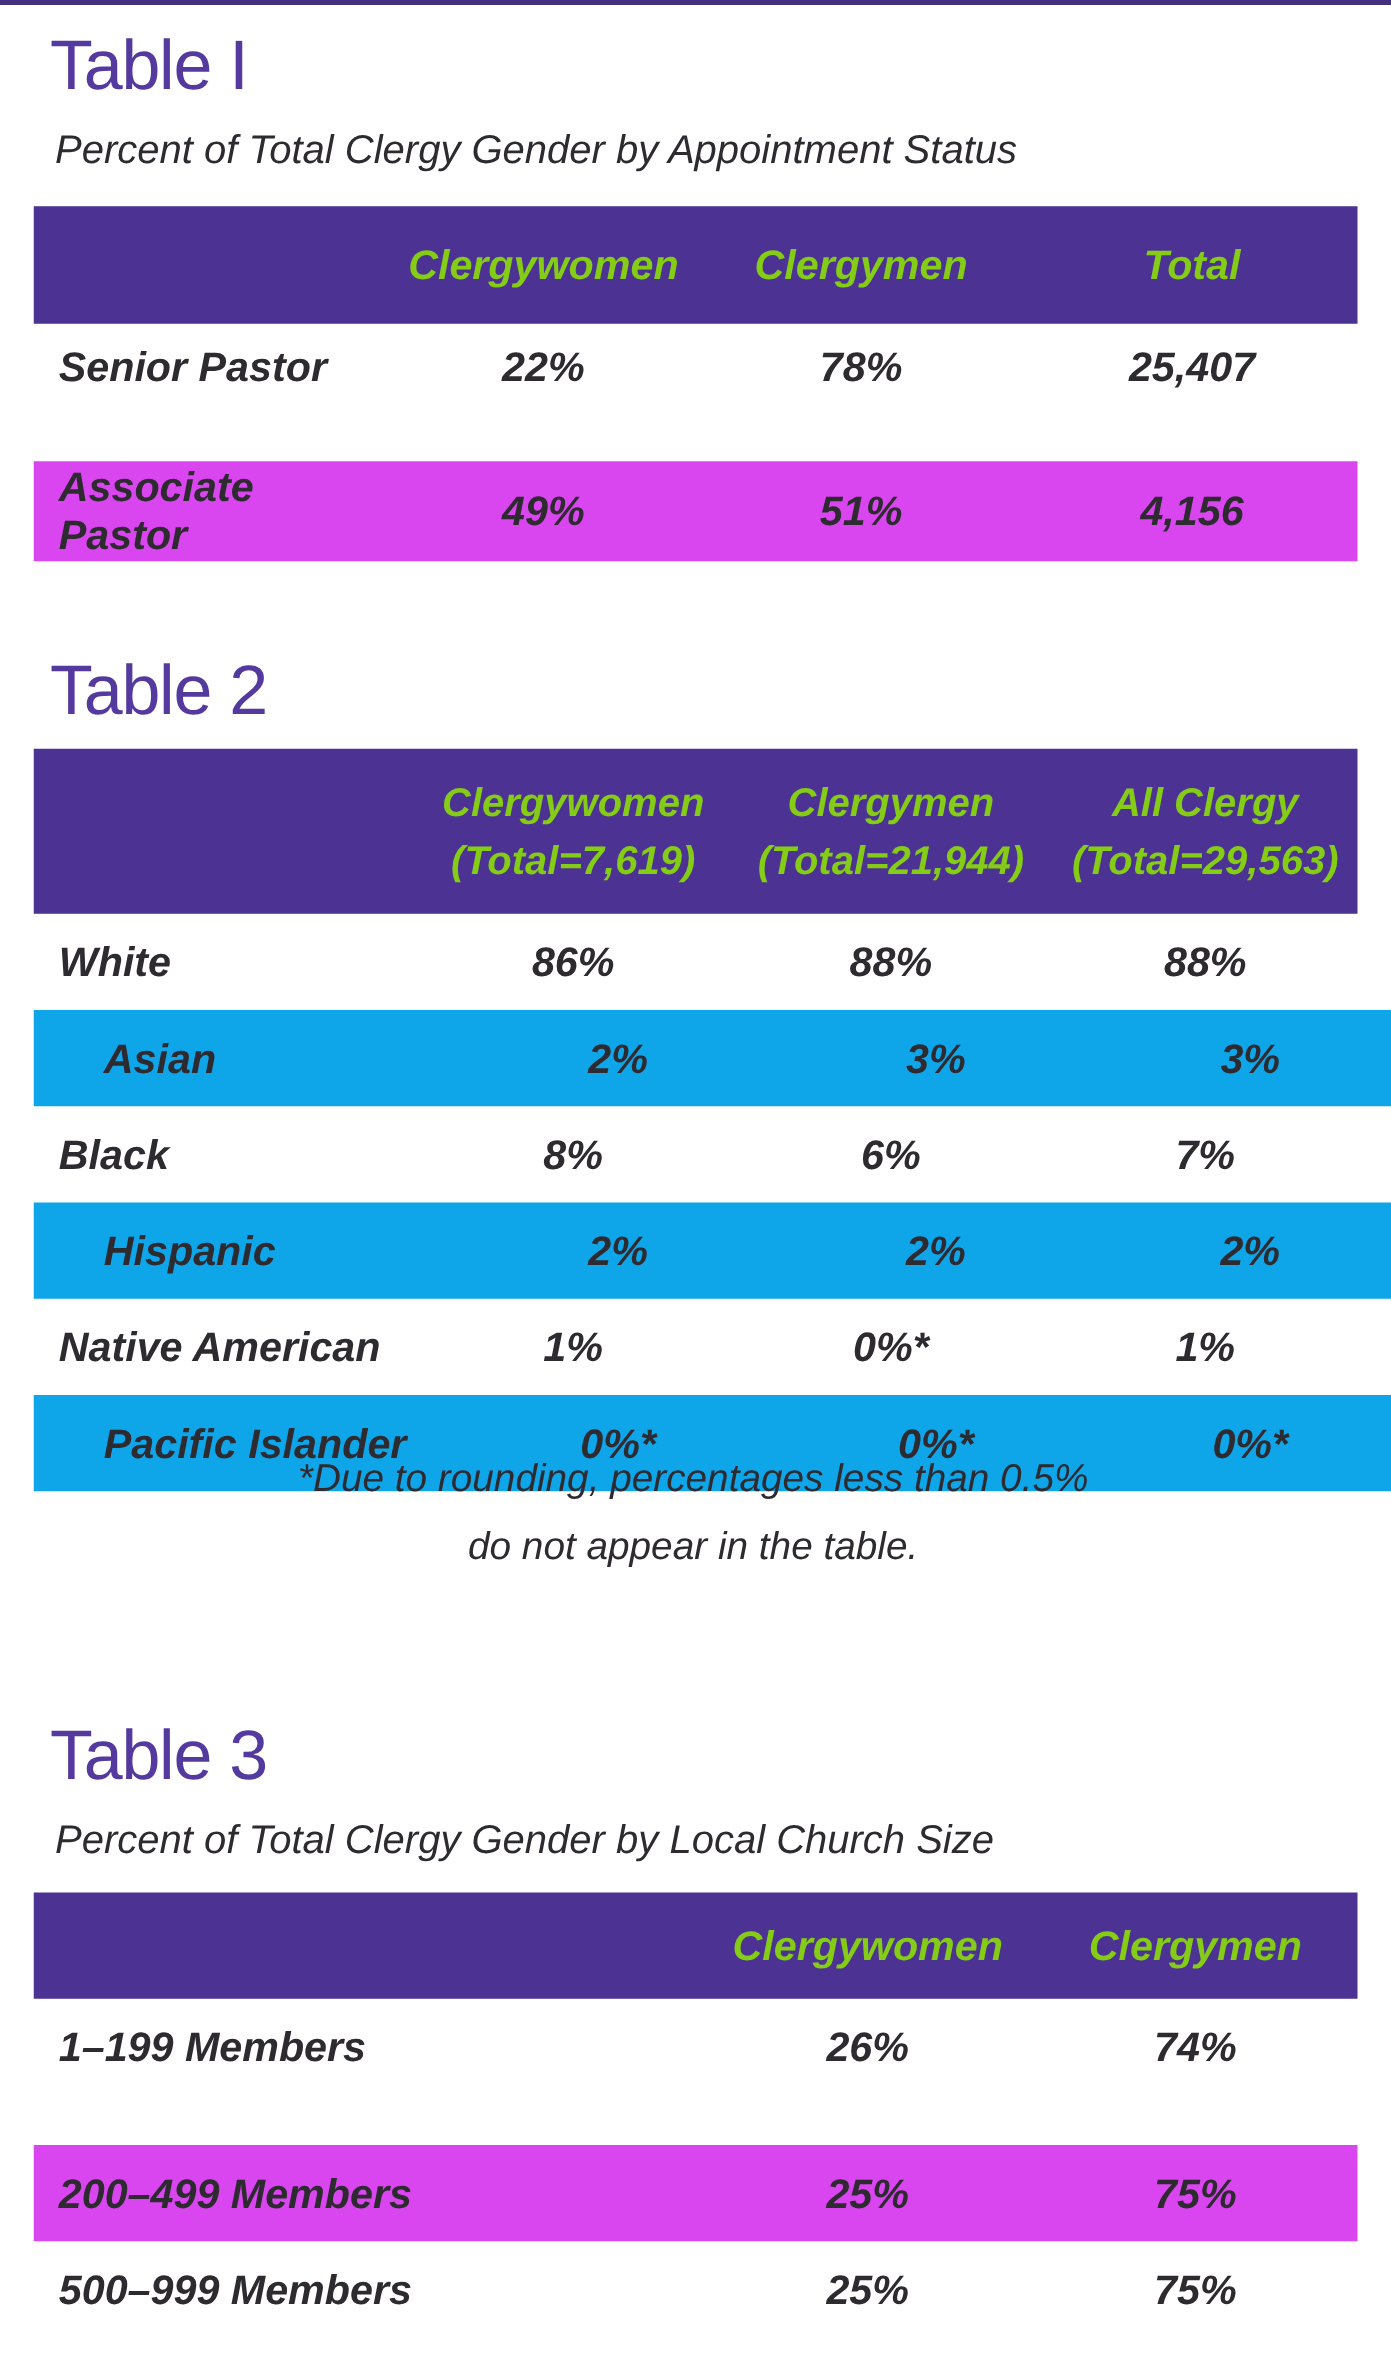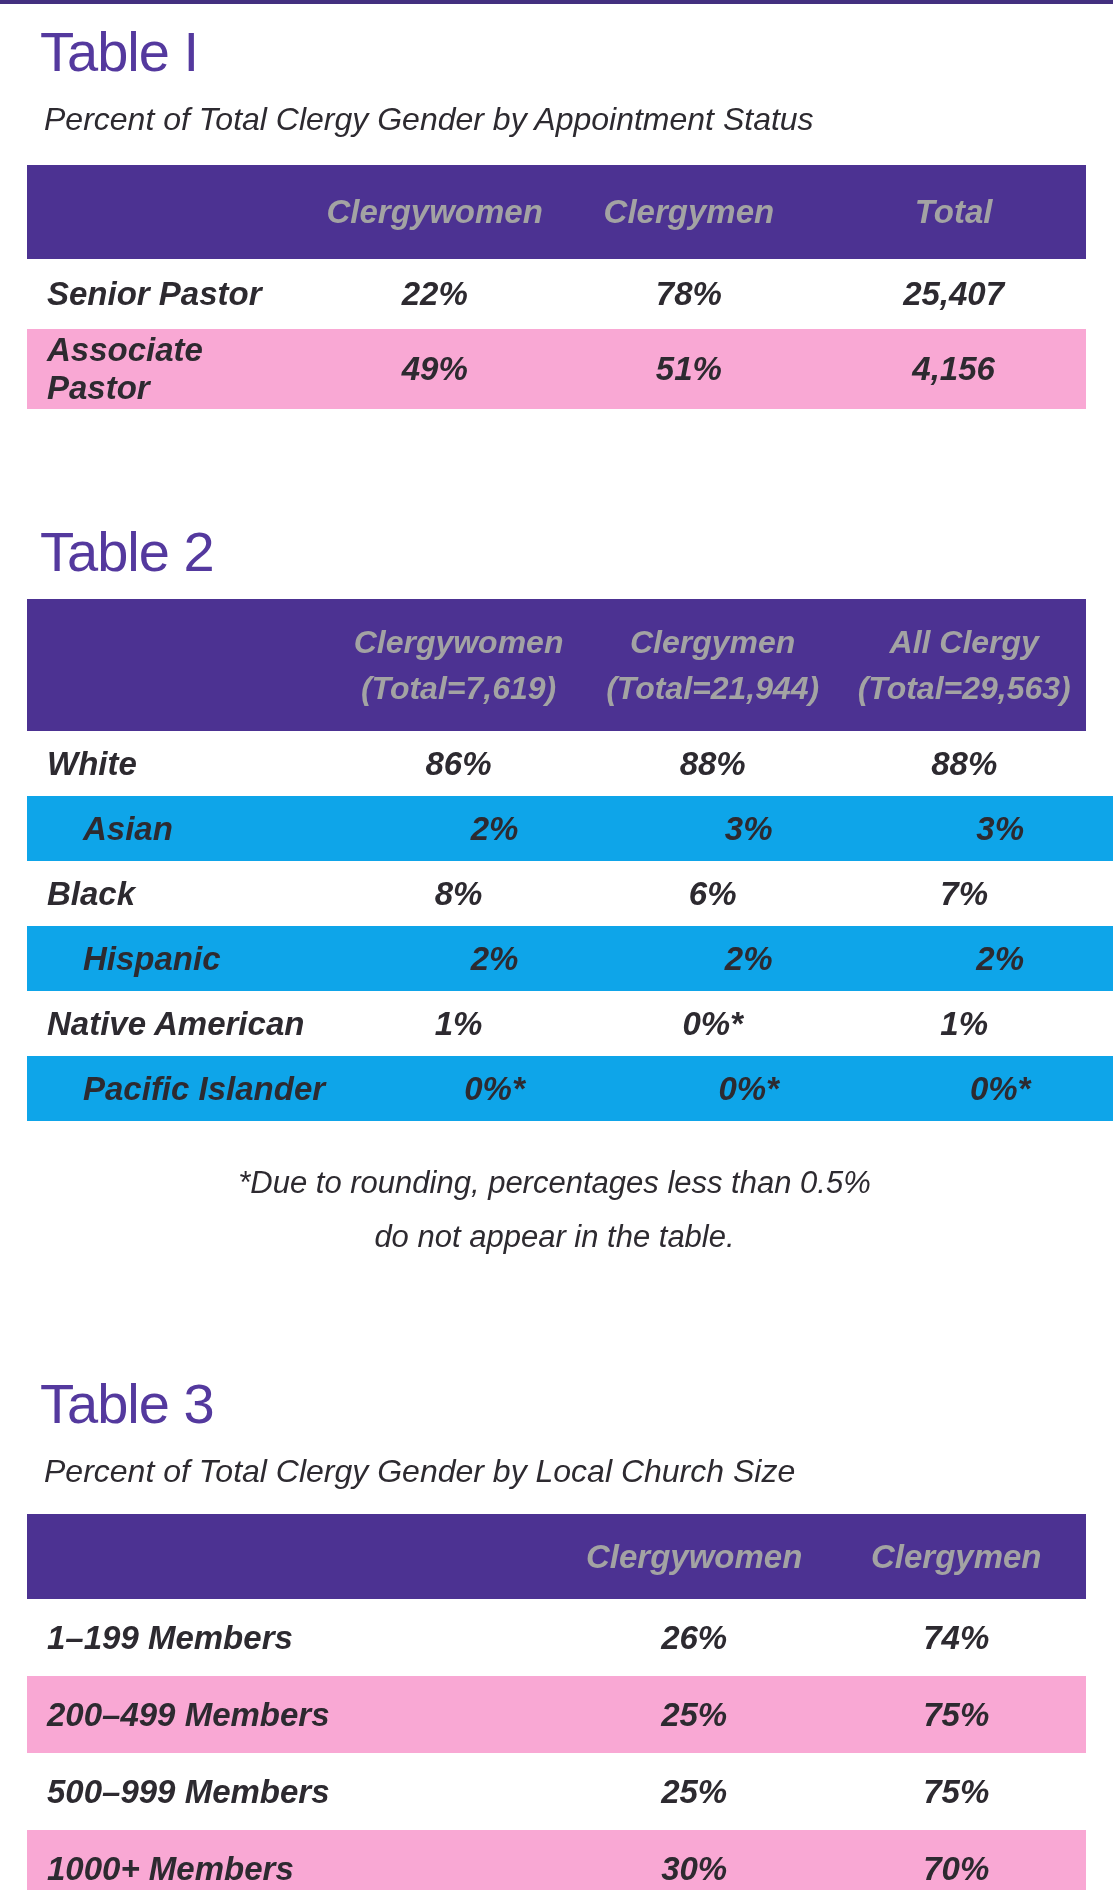--- a/index.html
+++ b/index.html
@@ -38,31 +38,31 @@
   .grid2 { display:grid; grid-template-columns:29% 23.5% 24.5% 23%; }
   .grid3 { display:grid; grid-template-columns:50.5% 25% 24.5%; }
 
   .thead { background:#4c3292; }
   #t1 .thead { height:94px; }
   #t2 .thead { height:132px; }
   #t3 .thead { height:85px; }
 
   .th {
     display:flex; align-items:center; justify-content:center;
-    color:#a3a3a3; font-weight:bold; font-style:italic; font-size:33px;
+    color:#84cc16; font-weight:bold; font-style:italic; font-size:33px;
   }
   .th.two-line { flex-direction:column; line-height:46px; font-size:32px; }
 
   .tr { width:100%; }
   #t1 .tr { height:70px; }
   #t1 .tr.r2 { height:80px; }
-  #t2 .tr { height:65px; }
+  #t2 .tr { height:77px; }
   #t3 .tr { height:77px; }
 
-  .bg-lav  { background:#f9a8d4; }
+  .bg-lav  { background:#d946ef;margin-top:40px; }
   .bg-gray { background:#0ea5e9;padding-left:36px; }
 
   .td {
     display:flex; align-items:center; justify-content:center;
     font-style:italic; font-size:33px; color:#2d2a30;font-weight:bold;
   }
   .td.label { justify-content:flex-start; padding-left:20px; }
 
   .footnote {
     position:absolute; left:27px; top:1156px; width:1055px;

